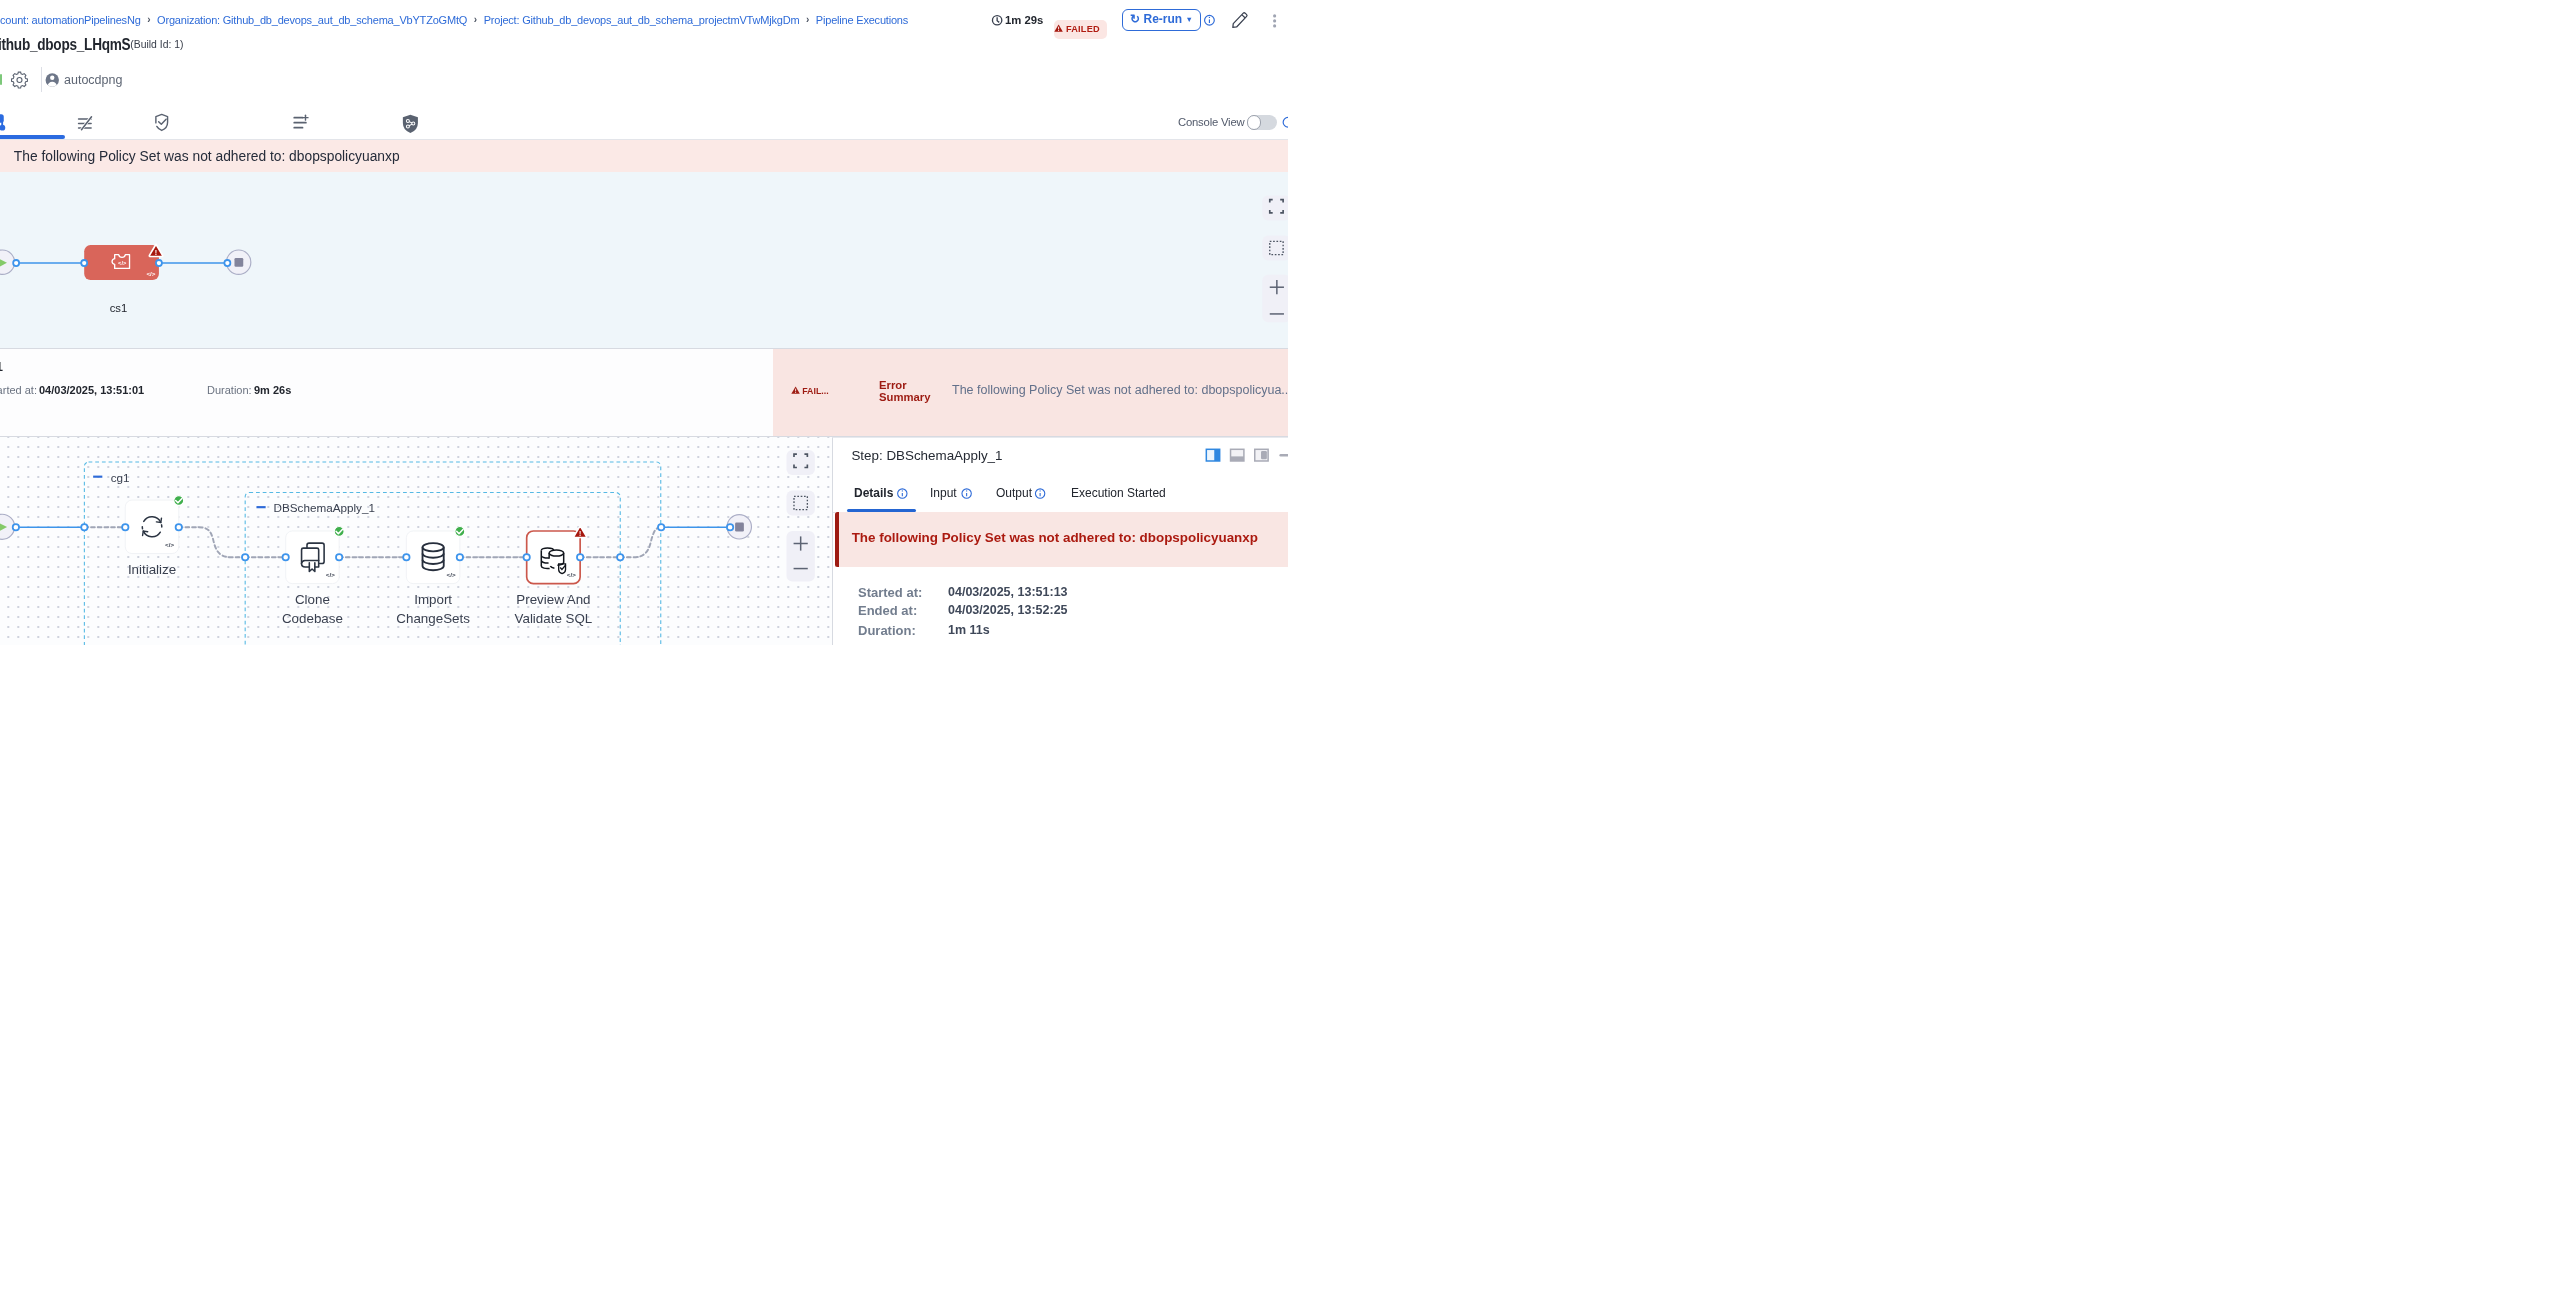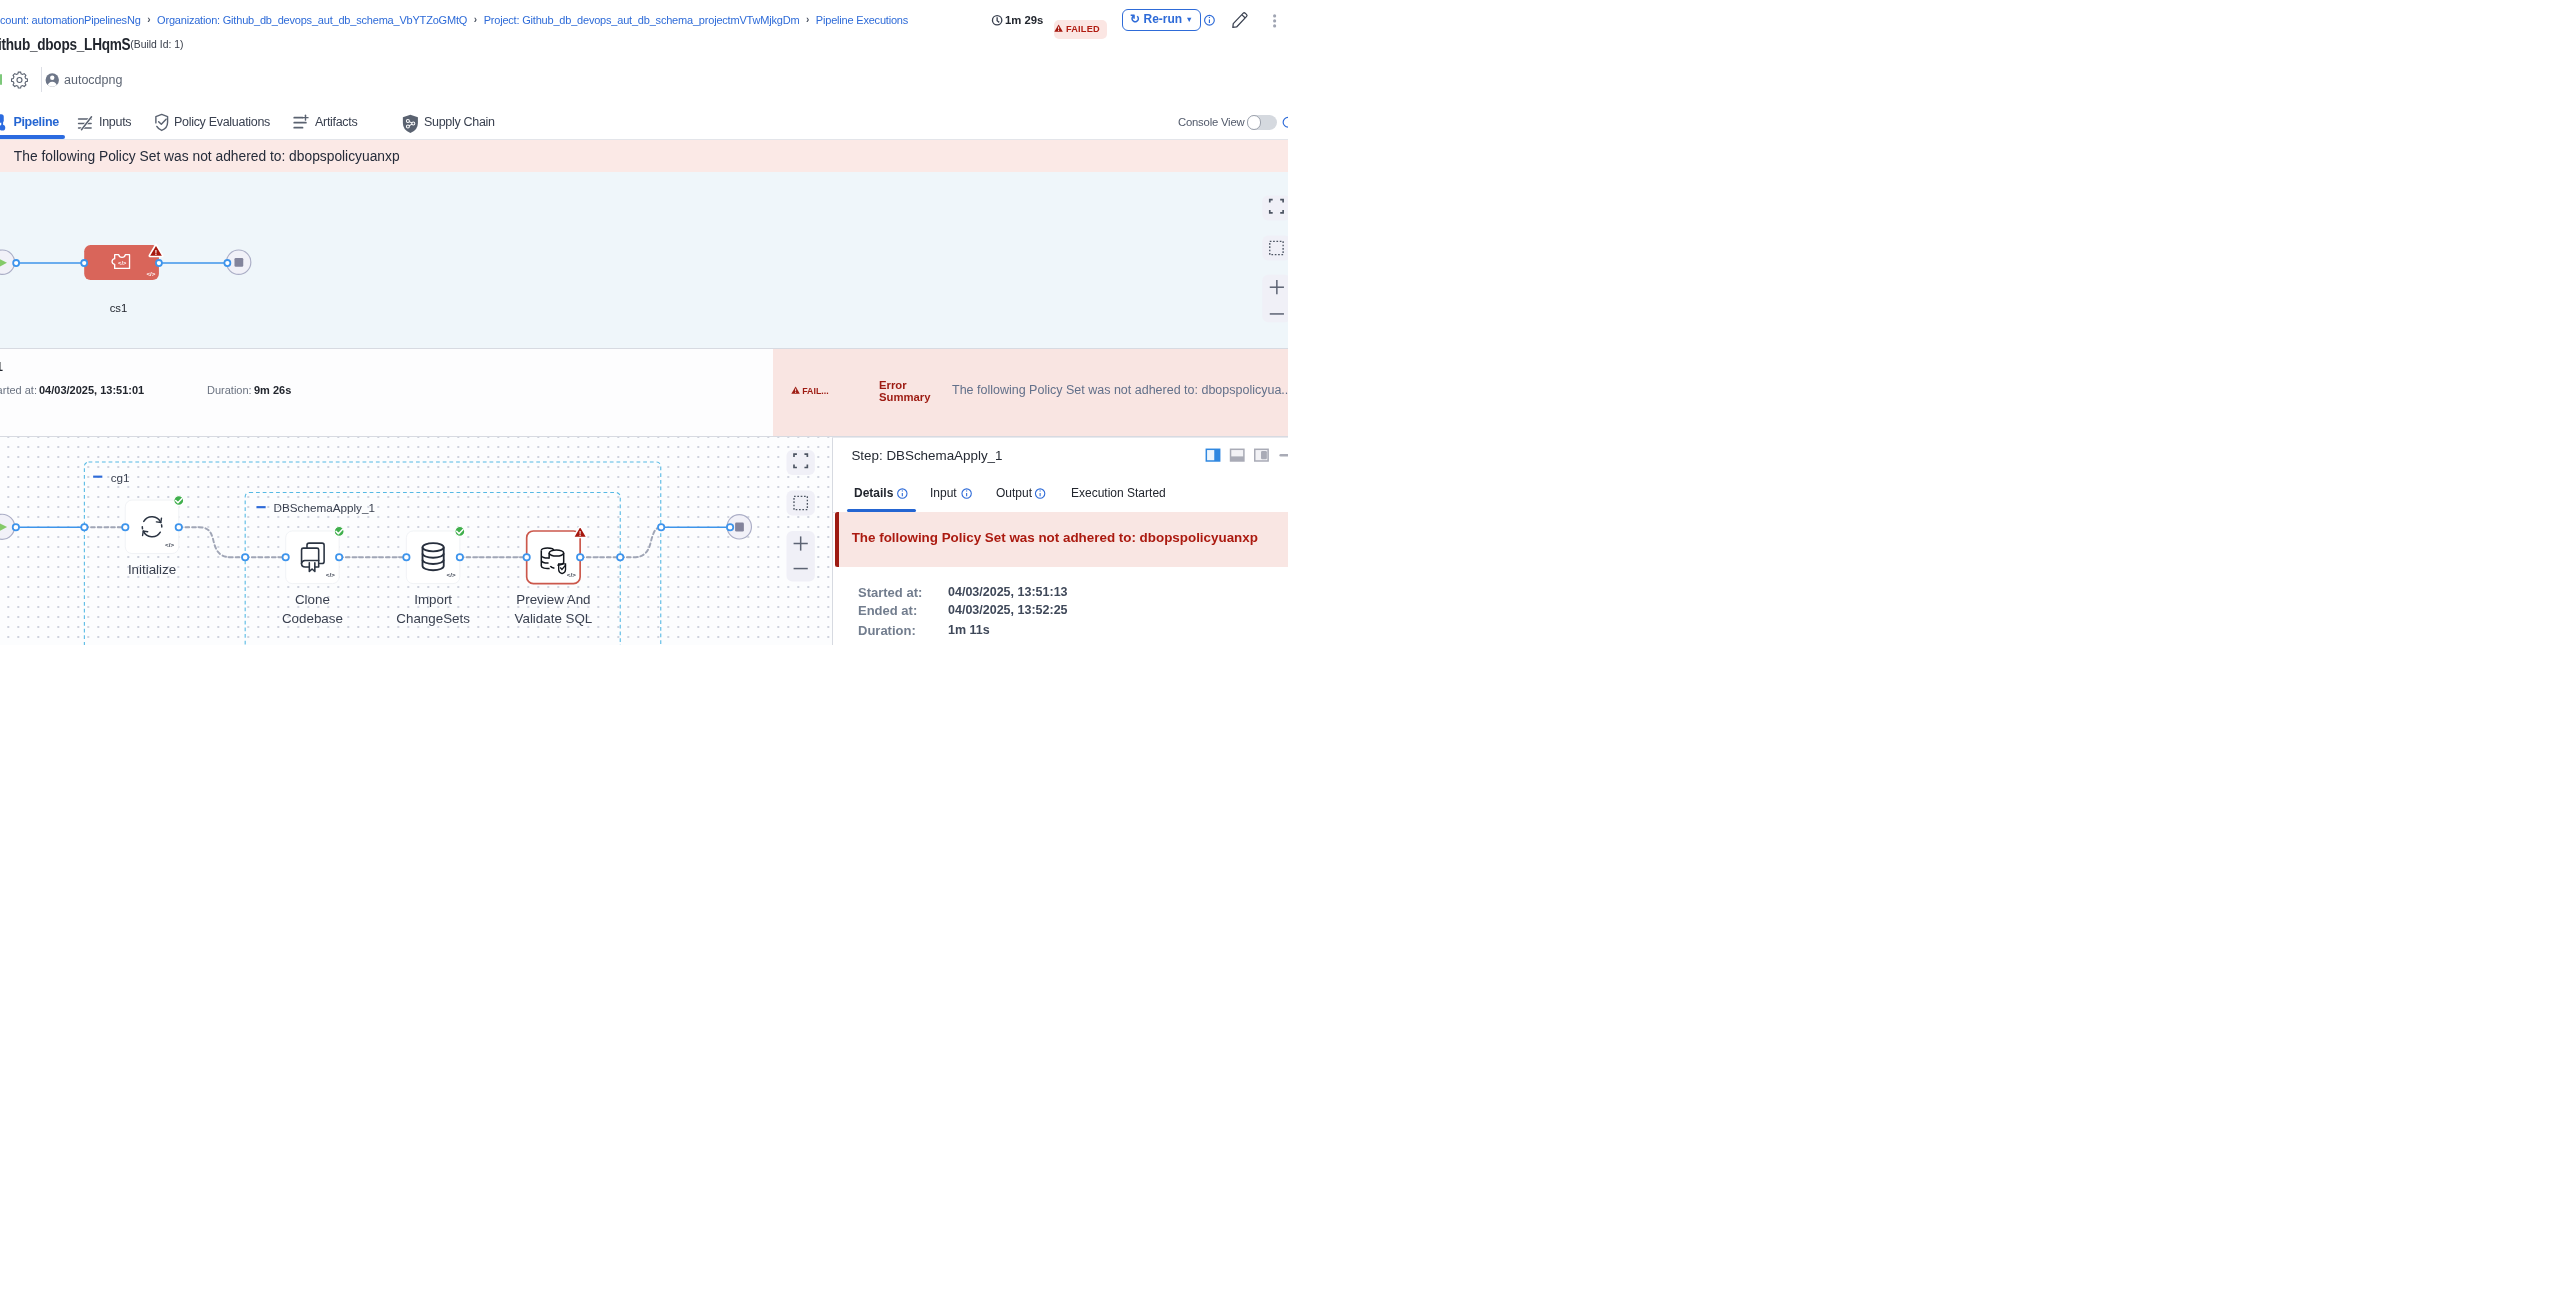--- a/index.html
+++ b/index.html
@@ -75,27 +75,20 @@
     <div id="metarow"></div>
     <div id="metadivider"></div>
     <div id="autocd">autocdpng</div>
     <div id="hdr-time">1m 29s</div>
     <div id="failedbadge"><svg width="9.2" height="8.4" viewBox="0 0 11 10" style="vertical-align:-0.4px">
           <path d="M 5.5 0.6 L 10.6 9.4 L 0.4 9.4 Z" fill="#a6170e"></path>
           <rect x="5" y="3.2" width="1.1" height="3.2" fill="#fff"></rect>
           <rect x="5" y="7.1" width="1.1" height="1.2" fill="#fff"></rect>
         </svg> FAILED</div>
     <div id="rerun">↻ Re-run <span style="font-size:7.5px;position:relative;top:-1.3px">▼</span></div>
-    <div id="tabs">
-      <span class="tab active" style="left:13.4px">Pipeline</span>
-      <span class="tab" style="left:99px">Inputs</span>
-      <span class="tab" style="left:174px">Policy Evaluations</span>
-      <span class="tab" style="left:315px">Artifacts</span>
-      <span class="tab" style="left:424px">Supply Chain</span>
-    </div>
     <div id="tabline"></div>
     <div id="tabs-border"></div>
     <div id="consoleview">Console View</div>
     <div id="toggle">
         <div class="knob"></div>
       </div>
     <svg class="abs" style="left:0;top:0" width="1288" height="140" viewBox="0 0 1541 167">
 
       <g stroke="#5a6270" stroke-width="1.3" fill="none">
         <circle cx="23.3" cy="95.5" r="3"></circle>

